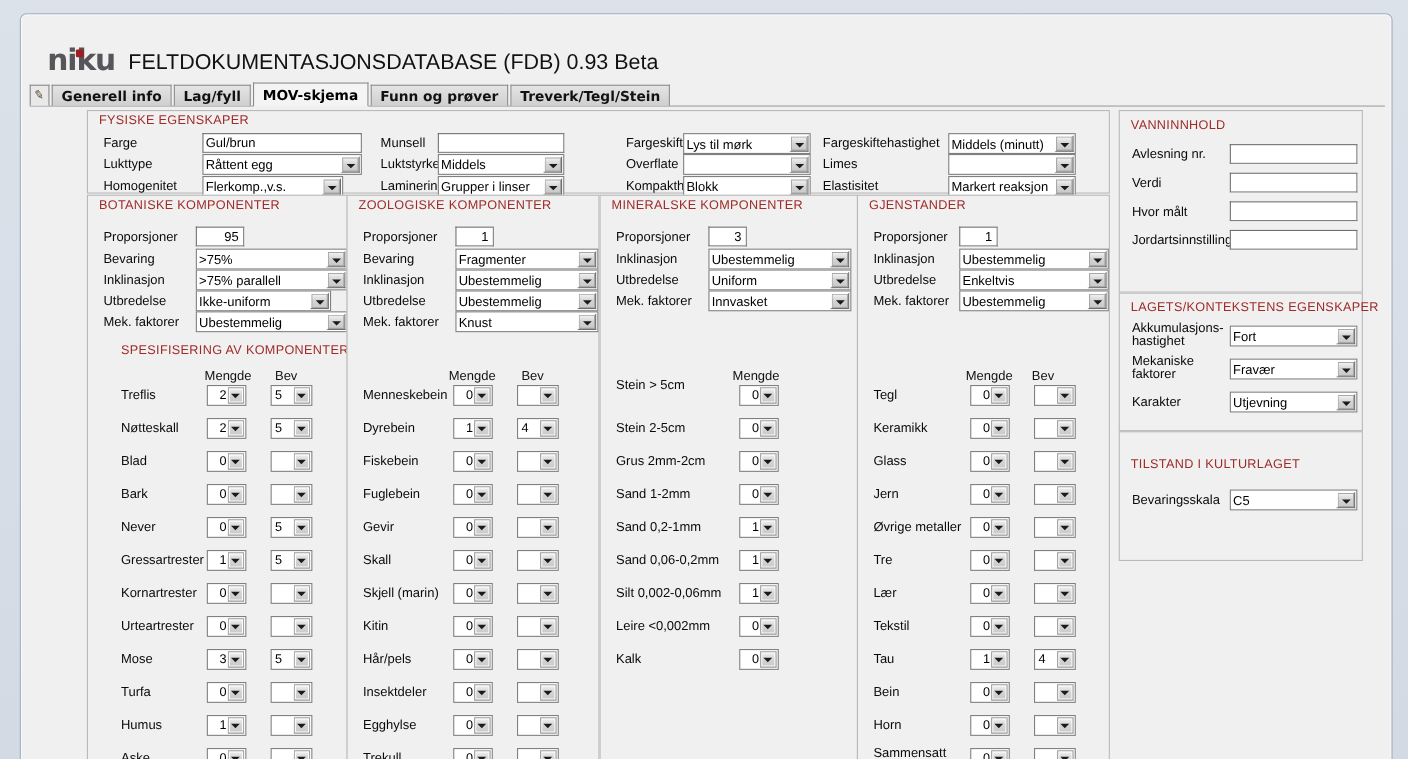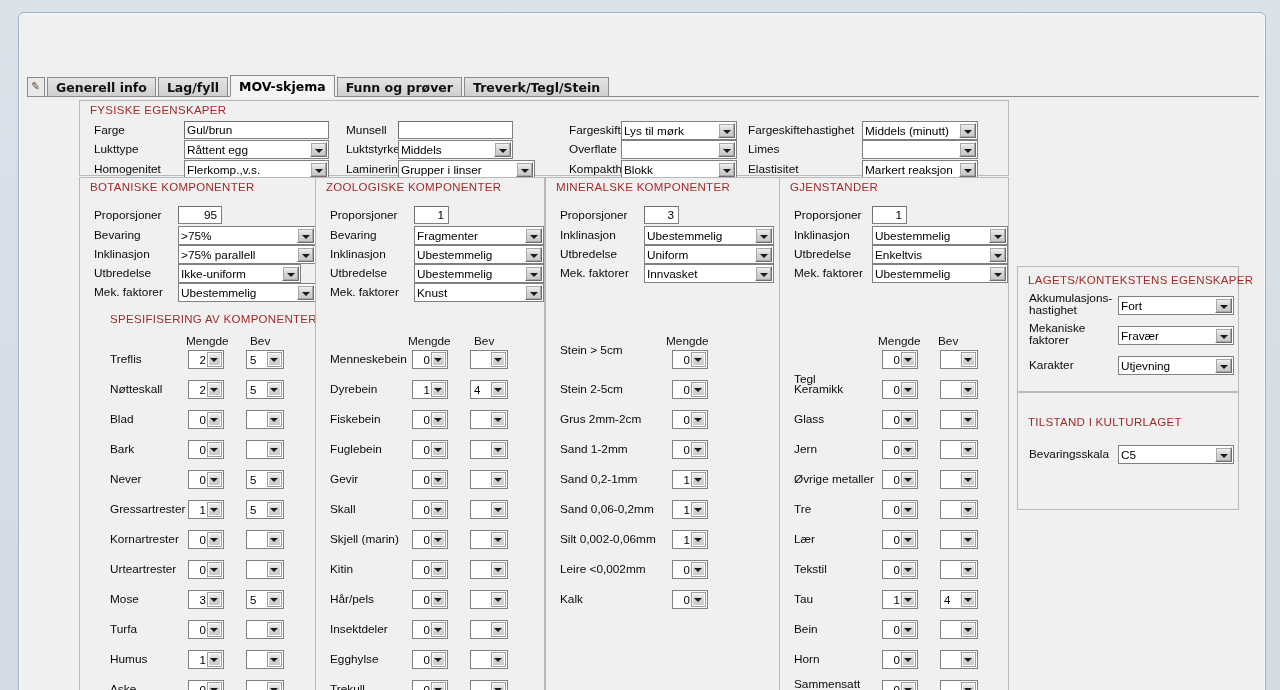--- a/index.html
+++ b/index.html
@@ -288,20 +288,27 @@
   }
 </style>
 </head>
 <body>
 
 <div id="root">
 
   <div class="mdi-window">
 
 
+    <div class="app-header">
+      <div class="logo">
+        <span>niku</span>
+        <span class="dot"></span>
+      </div>
+      <div class="app-title">FELTDOKUMENTASJONSDATABASE (FDB) 0.93 Beta</div>
+    </div>
 
     <div class="tabstrip">
       <div class="tab-pin"></div>
       <div class="tab">Generell info</div>
       <div class="tab">Lag/fyll</div>
       <div class="tab active">MOV-skjema</div>
       <div class="tab">Funn og prøver</div>
       <div class="tab">Treverk/Tegl/Stein</div>
     </div>
 
@@ -313,36 +320,36 @@
         <div class="lbl" style="left:14px; top:23px;">Farge</div>
         <div class="tinput" style="left:104px; top:20px; width:145px;">Gul/brun</div>
 
         <div class="lbl" style="left:14px; top:42px;">Lukttype</div>
         <div class="combo" style="left:104px; top:39px; width:145px;">
           <div class="val">Råttent egg</div>
           <div class="arrow"></div>
         </div>
 
         <div class="lbl" style="left:14px; top:62px;">Homogenitet</div>
-        <div class="combo" style="left:104px; top:59px; width:145px;">
+        <div class="combo" style="left:104px; top:59px; width:128px;">
           <div class="val">Flerkomp.,v.s.</div>
           <div class="arrow"></div>
         </div>
 
         <div class="lbl" style="left:266px; top:23px;">Munsell</div>
         <div class="tinput" style="left:318px; top:20px; width:115px;"></div>
 
         <div class="lbl" style="left:266px; top:42px;">Luktstyrke</div>
         <div class="combo" style="left:318px; top:39px; width:115px;">
           <div class="val">Middels</div>
           <div class="arrow"></div>
         </div>
 
         <div class="lbl" style="left:266px; top:62px;">Laminering</div>
-        <div class="combo" style="left:318px; top:59px; width:137px;">
+        <div class="combo" style="left:318px; top:59px; width:115px;">
           <div class="val">Grupper i linser</div>
           <div class="arrow"></div>
         </div>
 
         <div class="lbl" style="left:489px; top:23px;">Fargeskifte</div>
         <div class="combo" style="left:541px; top:20px; width:116px;">
           <div class="val">Lys til mørk</div>
           <div class="arrow"></div>
         </div>
 
@@ -765,21 +772,21 @@
         <div class="lbl" style="left:14px; top:89px;">Mek. faktorer</div>
         <div class="combo" style="left:92px; top:86px; width:136px;">
           <div class="val">Ubestemmelig</div>
           <div class="arrow"></div>
         </div>
 
         <div class="colhdr" style="left:98px; top:156px;">Mengde</div>
         <div class="colhdr" style="left:158px; top:156px;">Bev</div>
 
         <div id="gje-rows">
-            <div class="lbl" style="left: 14px; top: 175px; margin-top: 20px;">Tegl</div>
+            <div class="lbl" style="left: 14px; top: 175px;">Tegl</div>
             <div class="mini" style="left: 102px; top: 172px;">
               <div class="val">0</div>
               <div class="arrow"></div>
             </div>
             <div class="mini bev" style="left: 160px; top: 172px;">
               <div class="val"></div>
               <div class="arrow"></div>
             </div>
             <div class="lbl" style="left: 14px; top: 205px;">Keramikk</div>
             <div class="mini" style="left: 102px; top: 202px;">
@@ -876,20 +883,35 @@
               <div class="val">0</div>
               <div class="arrow"></div>
             </div>
             <div class="mini bev" style="left: 160px; top: 502px;">
               <div class="val"></div>
               <div class="arrow"></div>
             </div>
           </div>
       </div>
 
+      <div class="group" style="left:990px; top:3px; width:222px; height:166px;">
+        <div class="group-title" style="left:10px; top:7px;">VANNINNHOLD</div>
+
+        <div class="lbl" style="left:11px; top:33px;">Avlesning nr.</div>
+        <div class="tinput" style="left:100px; top:30px; width:116px;"></div>
+
+        <div class="lbl" style="left:11px; top:59px;">Verdi</div>
+        <div class="tinput" style="left:100px; top:56px; width:116px;"></div>
+
+        <div class="lbl" style="left:11px; top:85px;">Hvor målt</div>
+        <div class="tinput" style="left:100px; top:82px; width:116px;"></div>
+
+        <div class="lbl" style="left:11px; top:111px;">Jordartsinnstilling</div>
+        <div class="tinput" style="left:100px; top:108px; width:116px;"></div>
+      </div>
 
       <div class="group" style="left:990px; top:169px; width:222px; height:126px;">
         <div class="group-title" style="left:10px; top:7px;">LAGETS/KONTEKSTENS EGENSKAPER</div>
 
         <div class="lbl w2" style="left:11px; top:25px; width:90px;">Akkumulasjons-hastighet</div>
         <div class="combo" style="left:100px; top:29px; width:116px;">
           <div class="val">Fort</div>
           <div class="arrow"></div>
         </div>
 

